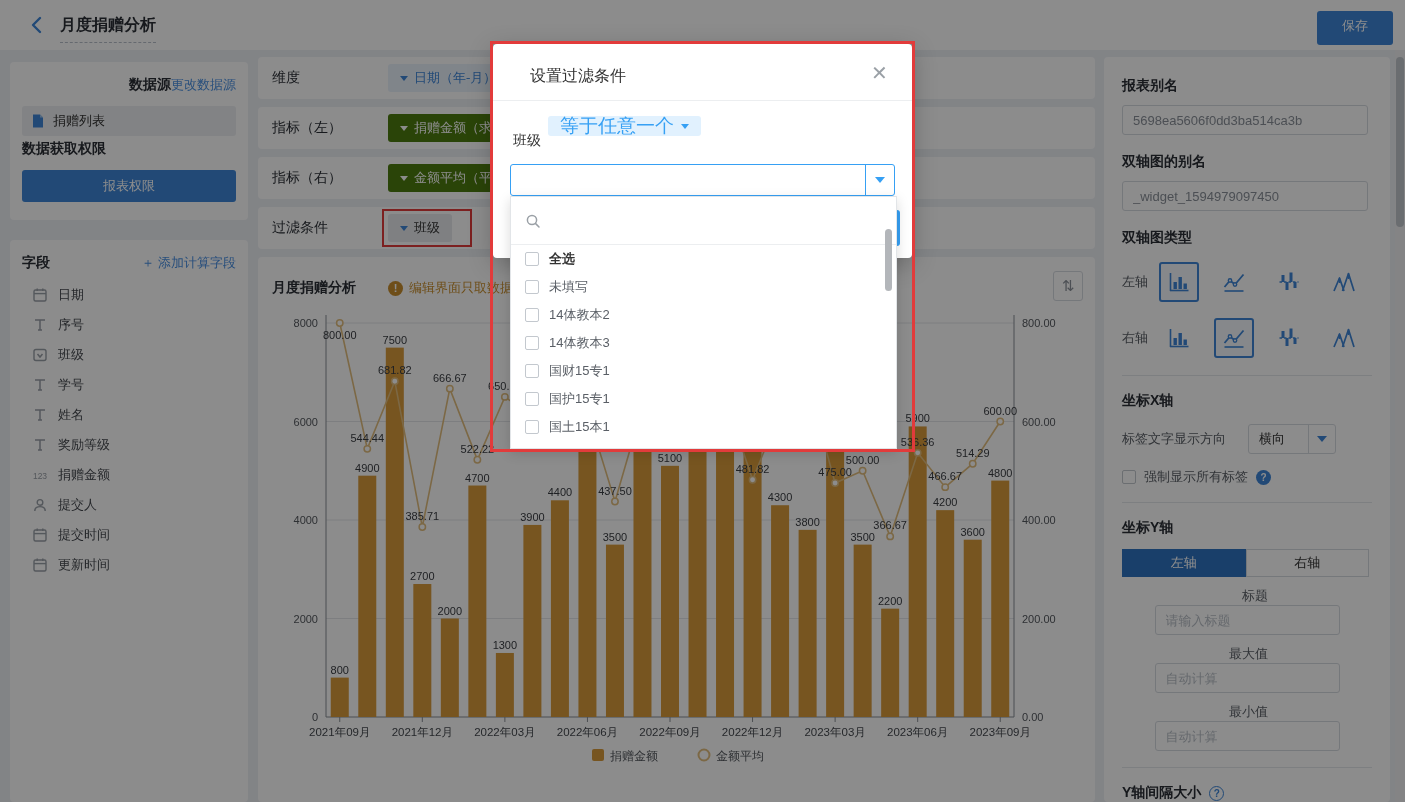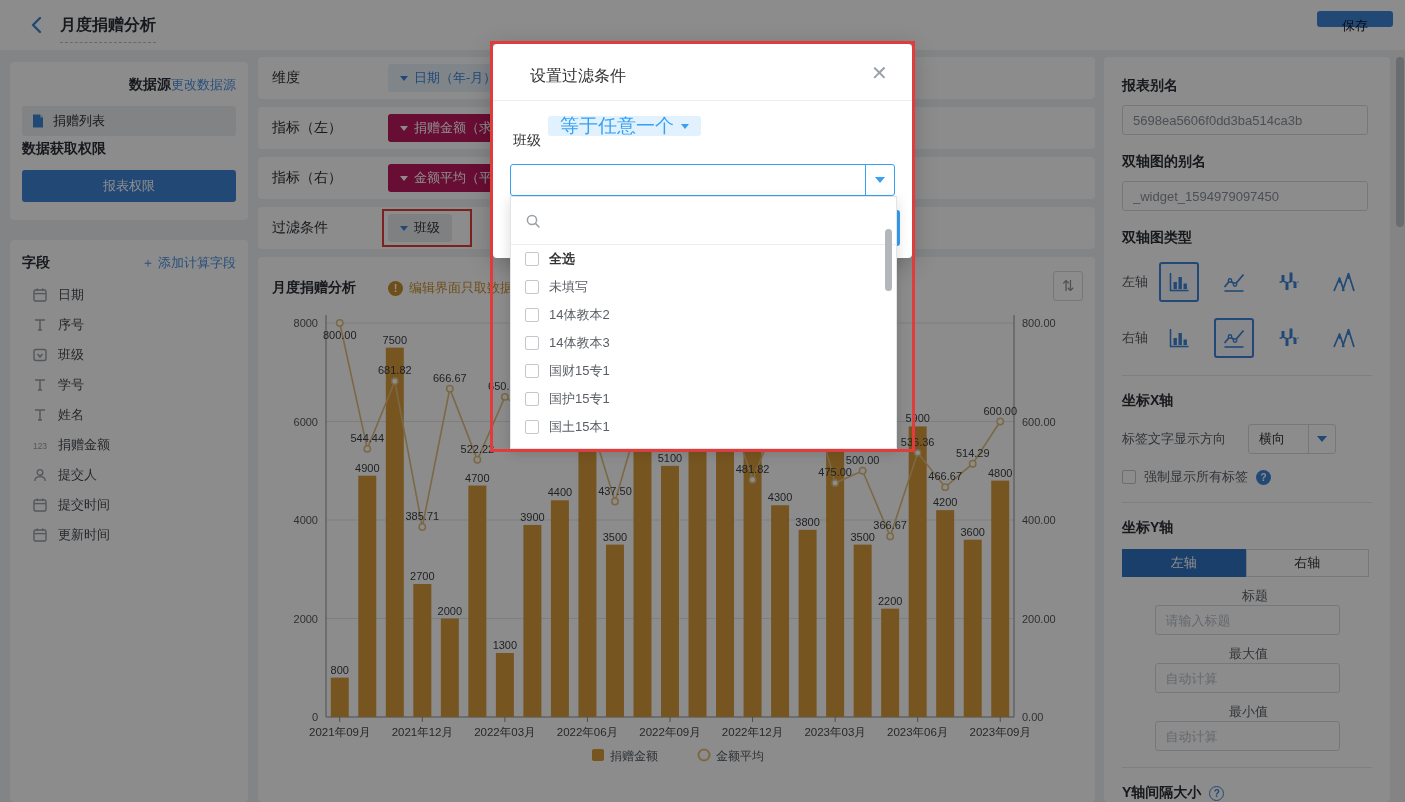--- a/index.html
+++ b/index.html
@@ -5,21 +5,21 @@
   * { margin:0; padding:0; box-sizing:border-box; }
   html,body { width:1405px; height:802px; overflow:hidden; }
   body { font-family:"Liberation Sans","DejaVu Sans",sans-serif; background:#EDF0F4; color:#333; }
   #stage { position:relative; width:1405px; height:802px; background:#EDF0F4; overflow:hidden; }
 
   
   #topbar { position:absolute; left:0; top:0; width:1405px; height:50px; background:#FFFFFF; z-index:1; }
   #back-ic { position:absolute; left:26px; top:13px; width:24px; height:24px; cursor:pointer; }
   #page-title { position:absolute; left:60px; top:15px; font-size:16px; font-weight:bold; color:#2B2F36;
                 padding-bottom:6px; border-bottom:1px dashed #B9C0CA; }
-  #save-btn { position:absolute; left:1317px; top:11px; width:76px; height:16px; background:#3E86D8; color:#0f172a;
+  #save-btn { position:absolute; left:1317px; top:11px; width:76px; height:34px; background:#3E86D8; color:#ffffff;
               font-size:13px; border:none; border-radius:3px; text-align:center; line-height:30px; cursor:pointer; }
 
   .card { position:absolute; background:#FFF; border-radius:4px; }
   .bold-label { font-size:14px; font-weight:bold; color:#2B2F36; }
   .blue-link { color:#4A90E2; font-size:13px; cursor:pointer; }
 
   
   #ds-card { left:10px; top:62px; width:238px; height:158px; padding:14px 12px; }
   #ds-head { display:flex; justify-content:flex-end; align-items:center; }
   #ds-item { margin-top:12px; height:30px; background:#EDEFF2; border-radius:3px; display:flex; align-items:center;
@@ -35,21 +35,21 @@
   .f-ic { width:16px; height:16px; flex:0 0 16px; display:inline-flex; }
 
   
   .cfg-row { left:258px; width:837px; height:42px; display:flex; align-items:center; padding-left:14px; gap:20px;font-family:Liberation Serif, serif; }
   .cfg-label { font-size:14px; color:#2B2F36; width:96px; }
   .chip { height:28px; border-radius:3px; display:inline-flex; align-items:center; gap:6px; padding:0 12px; font-size:13px;
           cursor:pointer; white-space:nowrap; }
   .chip .tri { width:0; height:0; border-left:4px solid transparent; border-right:4px solid transparent; border-top:5px solid #FFF; }
   .chip-dim { background:#EAF2FC; color:#3E86D8; }
   .chip-dim .tri { border-top-color:#3E86D8; }
-  .chip-blue { background:#be185d; color:#FFF; }
+  .chip-blue { background:#4d7c0f; color:#FFF; }
   .chip-gray { background:#E7E9ED; color:#333; }
   .chip-gray .tri { border-top-color:#3E86D8; }
 
   
   #chart-card { left:258px; top:257px; width:837px; height:545px; }
   #chart-title { position:absolute; left:14px; top:22px; font-size:14px; font-weight:bold; color:#2B2F36; }
   #chart-warn { position:absolute; left:130px; top:22px; display:flex; align-items:center; gap:6px; color:#C98F2E; font-size:13px; }
   #warn-ic { width:15px; height:15px; border-radius:50%; background:#C98F2E; color:#FFF; font-size:11px; font-weight:bold;
              display:inline-flex; align-items:center; justify-content:center; }
   #sort-btn { position:absolute; left:795px; top:14px; width:30px; height:30px; border:1px solid #D6DAE0; border-radius:3px;
@@ -184,20 +184,26 @@
           <svg class="f-ic" viewBox="0 0 16 16">
             <path d="M3 3 H13 M8 3 V13 M6 13 H10" fill="none" stroke="#9AA0A8" stroke-width="1.5"></path>
           </svg>
           <span>学号</span>
         </div>
         <div class="field-row">
           <svg class="f-ic" viewBox="0 0 16 16">
             <path d="M3 3 H13 M8 3 V13 M6 13 H10" fill="none" stroke="#9AA0A8" stroke-width="1.5"></path>
           </svg>
           <span>姓名</span>
+        </div>
+        <div class="field-row">
+          <svg class="f-ic" viewBox="0 0 16 16">
+            <path d="M3 3 H13 M8 3 V13 M6 13 H10" fill="none" stroke="#9AA0A8" stroke-width="1.5"></path>
+          </svg>
+          <span>奖励等级</span>
         </div>
         <div class="field-row">
           <svg class="f-ic" viewBox="0 0 16 16">
             <text x="8" y="11.5" text-anchor="middle" font-size="8.5" fill="#9AA0A8" font-family="Liberation Sans,sans-serif">123</text>
           </svg>
           <span>捐赠金额</span>
         </div>
         <div class="field-row">
           <svg class="f-ic" viewBox="0 0 16 16">
             <circle cx="8" cy="5.4" r="2.8" fill="none" stroke="#9AA0A8" stroke-width="1.4"></circle>

